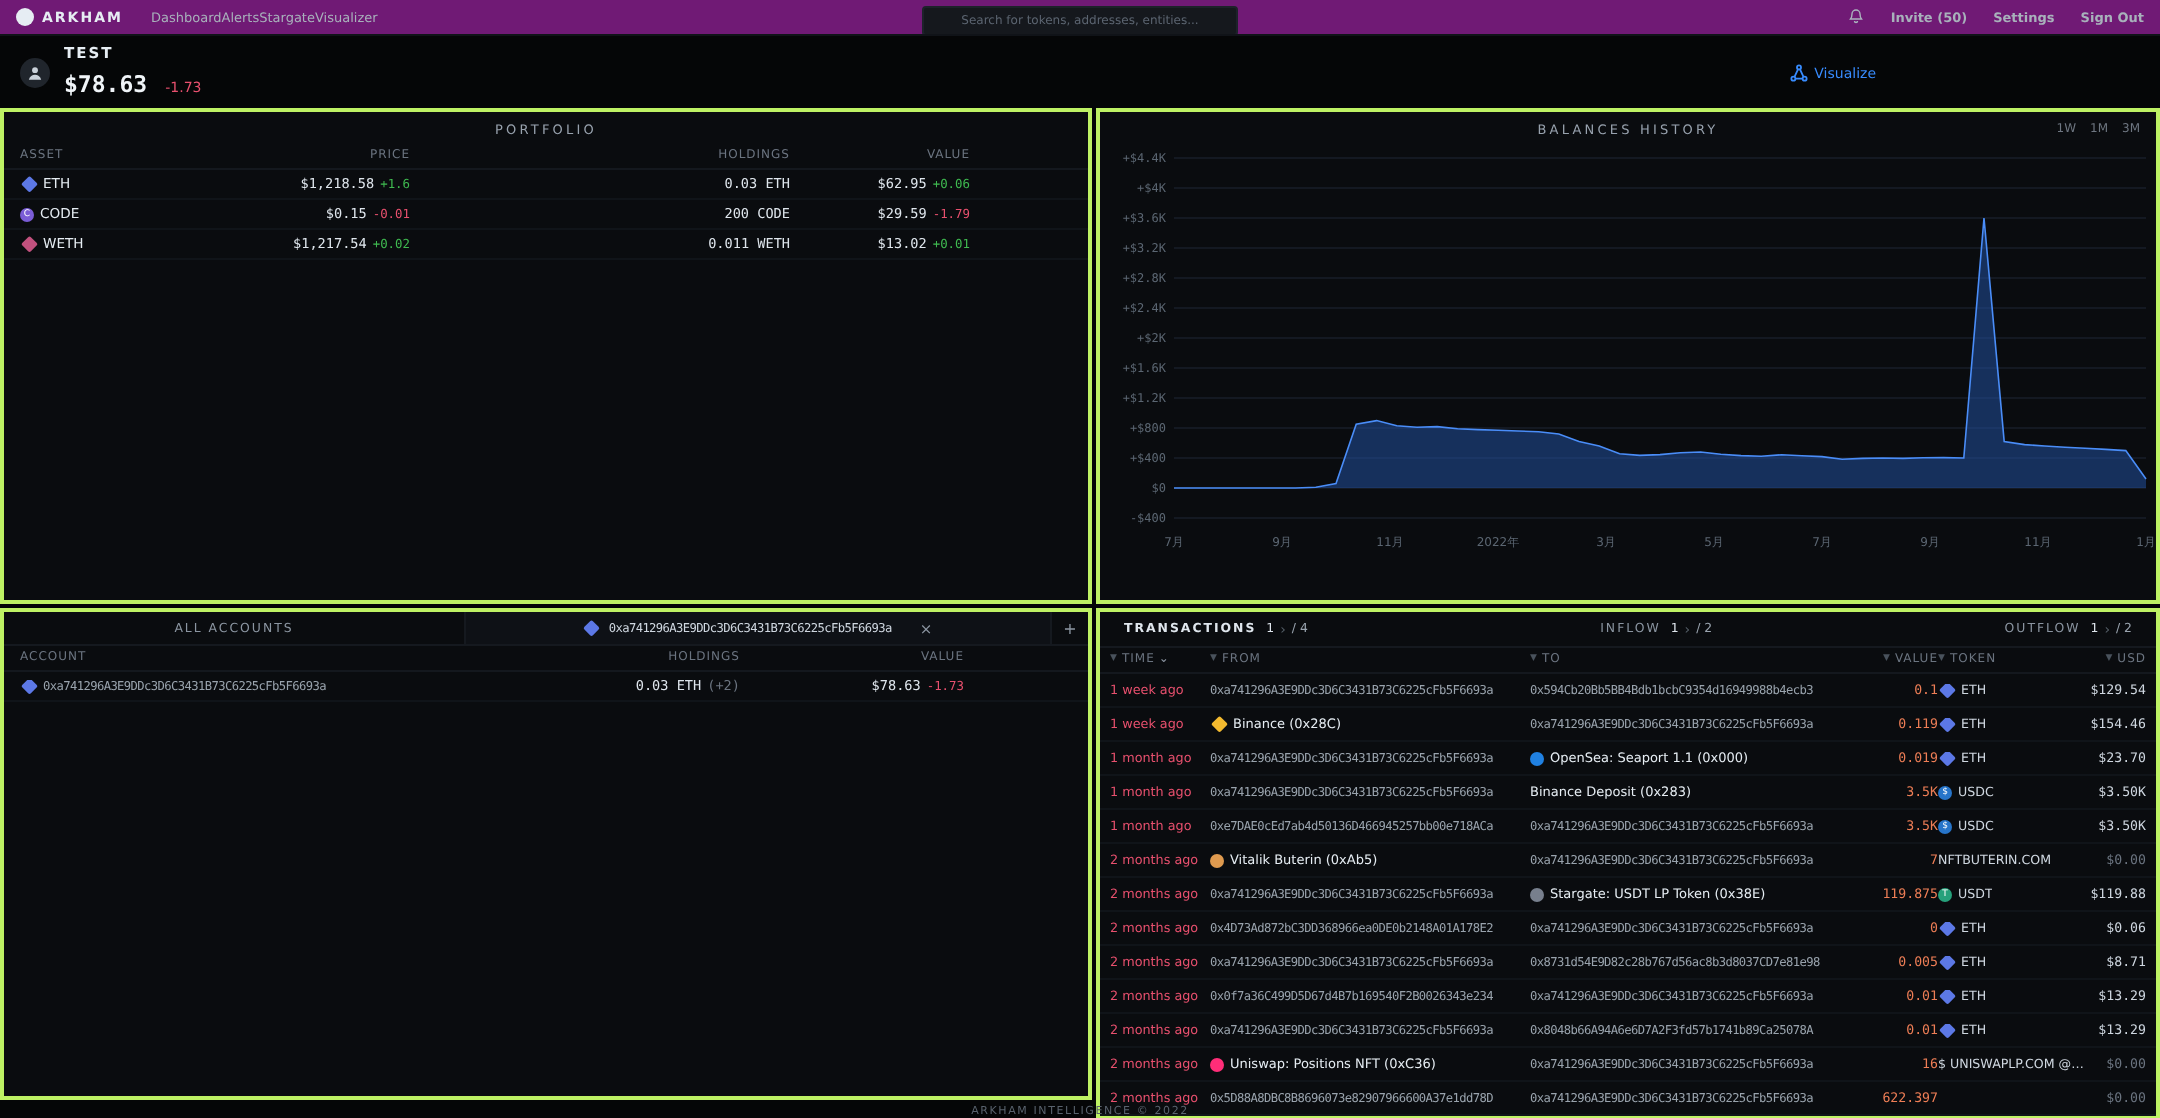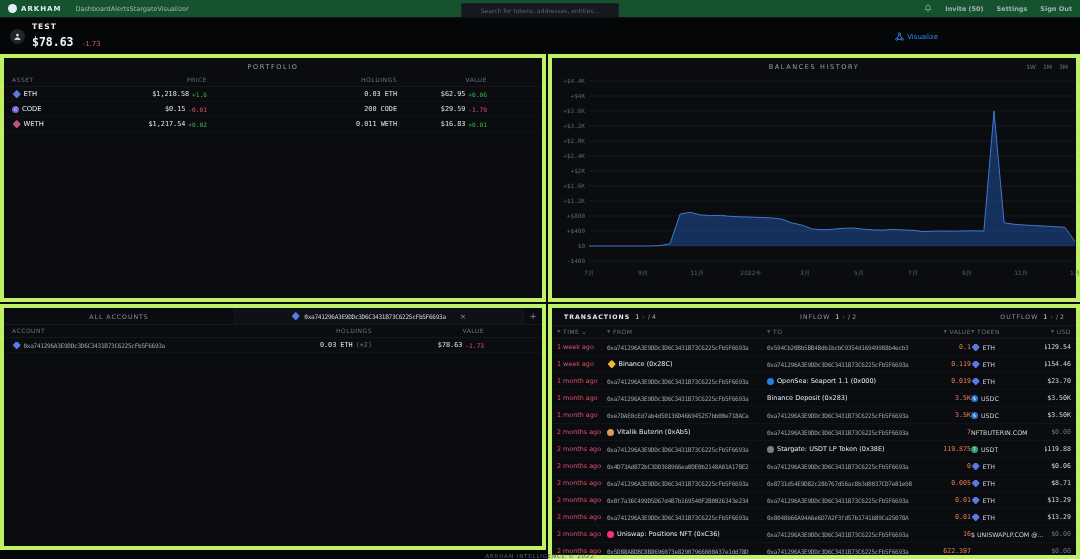--- a/index.html
+++ b/index.html
@@ -1,42 +1,42 @@
 <!DOCTYPE html>
 <html><head>
 <meta charset="utf-8">
 <style>
   html,body{margin:0;padding:0;background:#050607;width:1080px;height:559px;overflow:hidden;
     font-family:"DejaVu Sans",sans-serif;color:#c9d1d9;-webkit-font-smoothing:antialiased;}
   .app{position:relative;width:1080px;height:559px;}
 
   
   .navbar{position:absolute;left:0;top:0;width:1080px;height:18px;display:flex;align-items:center;
-    background:#14532d;border-bottom:1px solid #101318;padding:0 8px;box-sizing:border-box;overflow:hidden;}
+    background:#701a75;border-bottom:1px solid #101318;padding:0 8px;box-sizing:border-box;overflow:hidden;}
   .logo{width:9px;height:9px;border-radius:50%;background:#e6edf3;margin-right:4px;flex:none;}
   .brand{font-size:7px;font-weight:bold;letter-spacing:1px;color:#e6edf3;margin-right:14px;}
   .nav-links{display:flex;}
   .nav-links span{font-size:6.5px;color:#a8b1bb;cursor:pointer;}
   .search{position:absolute;left:50%;top:3px;transform:translateX(-50%);width:152px;height:11px;
     background:#15181d;border:1px solid #1d222a;border-radius:2px;color:#707a86;font-size:6px;
     text-align:center;font-family:"DejaVu Sans",sans-serif;outline:none;}
   .search::placeholder{color:#5b6470;}
   .nav-right{margin-left:auto;display:flex;align-items:center;gap:13px;font-weight:bold;}
   .nav-right span{font-size:6.5px;color:#a8b1bb;white-space:nowrap;}
 
   
   .entity{position:absolute;left:0;top:18px;width:940px;height:36px;display:flex;align-items:center;padding:0 10px;box-sizing:border-box;}
   .avatar{width:15px;height:15px;border-radius:50%;background:#20252c;display:flex;align-items:center;justify-content:center;margin-right:7px;flex:none;}
   .ent-name{font-size:7.5px;font-weight:bold;letter-spacing:1px;color:#e6edf3;}
   .ent-money{font-size:11.5px;font-weight:bold;color:#f0f4f8;font-family:"DejaVu Sans Mono",monospace;}
   .ent-change{font-size:7px;margin-left:4px;}
   .visualize{position:absolute;right:2px;top:14px;display:flex;align-items:center;gap:3px;color:#388bfd;font-size:7px;cursor:pointer;}
 
   
-  .panel{position:absolute;background:#0a0c0f;border:4px solid #bef264;box-sizing:border-box;}
+  .panel{position:absolute;background:#0a0c0f;border:2px solid #bef264;box-sizing:border-box;}
   .panel-portfolio{left:0;top:54px;width:546px;height:248px;}
   .panel-balances{left:548px;top:54px;width:532px;height:248px;}
   .panel-accounts{left:0;top:304px;width:546px;height:246px;}
   .panel-transactions{left:548px;top:304px;width:532px;height:255px;}
   .panel-title{text-align:center;font-size:6.5px;letter-spacing:1.6px;color:#98a2ae;padding:5px 0 3px;}
 
   .col-head{display:grid;align-items:center;font-size:6px;color:#6b7480;letter-spacing:.5px;
     padding:2px 8px 3px;border-bottom:1px solid #14181e;text-transform:uppercase;}
   .p-grid{grid-template-columns:85px 110px 190px 90px 1fr;}
   .a-grid{grid-template-columns:265px 95px 112px 1fr;}
@@ -205,21 +205,21 @@
           <span class="cell">
             <span class="tok tok-weth"></span>
             <span class="aname">WETH</span>
           </span>
           <span class="cell right num">
             <span class="w">$1,217.54</span>
             <span class="chg pos">+0.02</span>
           </span>
           <span class="cell right num w">0.011 WETH</span>
           <span class="cell right num">
-            <span class="w">$16.83</span>
+            <span class="w">$13.02</span>
             <span class="chg pos">+0.01</span>
           </span>
           <span></span>
         </div>
       </div>
   </section>
 
   <section class="panel panel-balances">
     <div class="panel-title">BALANCES HISTORY</div>
     <div class="ranges">

